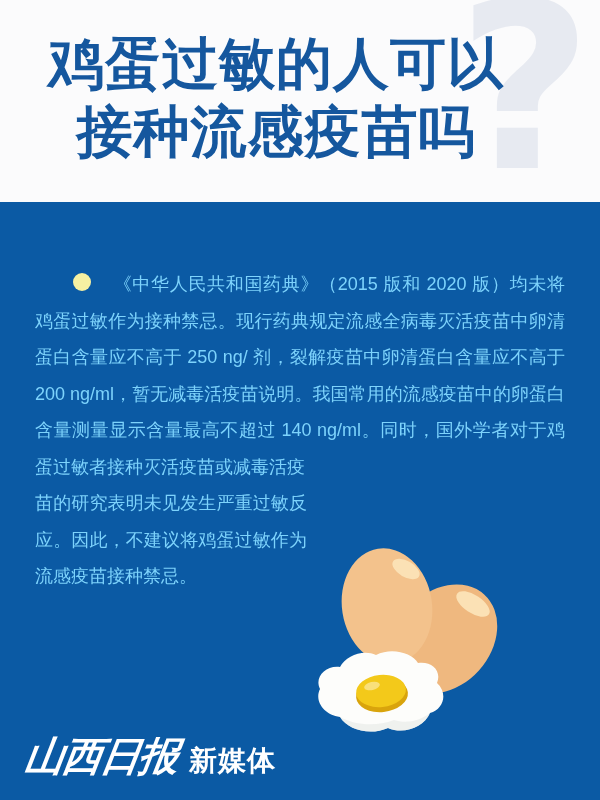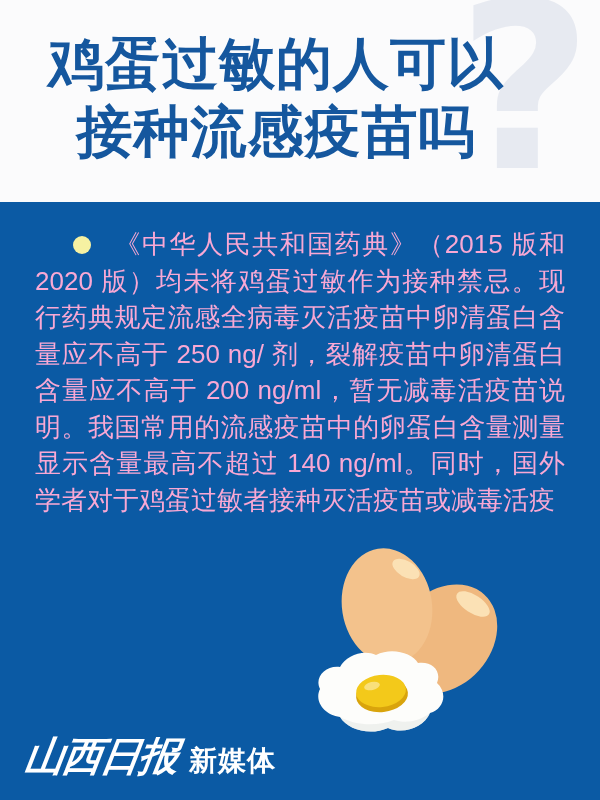--- a/index.html
+++ b/index.html
@@ -53,23 +53,23 @@
   
   .content {
     position: relative;
     height: 598px;
     background: #0b5aa4;
   }
   .article {
     position: relative;
     z-index: 2;
     margin: 0 35px;
-    padding-top: 24px;
-    color: #f9a8d4;
-    font-size: 26px;
+    padding-top: 64px;
+    color: #7dd3fc;
+    font-size: 18px;
     line-height: 36.5px;
     text-align: justify;
     text-indent: 38px;
   }
   .bullet {
     display: inline-block;
     width: 18px;
     height: 18px;
     border-radius: 50%;
     background: #f6f1a2;
@@ -129,20 +129,21 @@
     <h1 class="title">
       <span class="title-line">鸡蛋过敏的人可以</span>
       <span class="title-line">接种流感疫苗吗</span>
     </h1>
   </header>
 
   <main class="content">
 
     <p class="article">
       <span class="bullet"></span><span>《中华人民共和国药典》（2015 版和 2020 版）均未将鸡蛋过敏作为接种禁忌。现行药典规定流感全病毒灭活疫苗中卵清蛋白含量应不高于 250 ng/ 剂，裂解疫苗中卵清蛋白含量应不高于 200 ng/ml，暂无减毒活疫苗说明。我国常用的流感疫苗中的卵蛋白含量测量显示含量最高不超过 140 ng/ml。同时，国外学者对于鸡蛋过敏者接种灭活疫苗或减毒活疫</span>
+      <span class="wrap-block">苗的研究表明未见发生严重过敏反应。因此，不建议将鸡蛋过敏作为流感疫苗接种禁忌。</span>
     </p>
 
     <svg class="eggs" viewBox="0 0 205 192" aria-hidden="true">
 
       <g>
         <ellipse cx="134" cy="96" rx="47" ry="60" fill="#efb87f" transform="rotate(42 134 96)"></ellipse>
         <ellipse cx="163" cy="61" rx="19" ry="9" fill="#fbe1b5" transform="rotate(33 163 61)"></ellipse>
       </g>
 
       <g>

